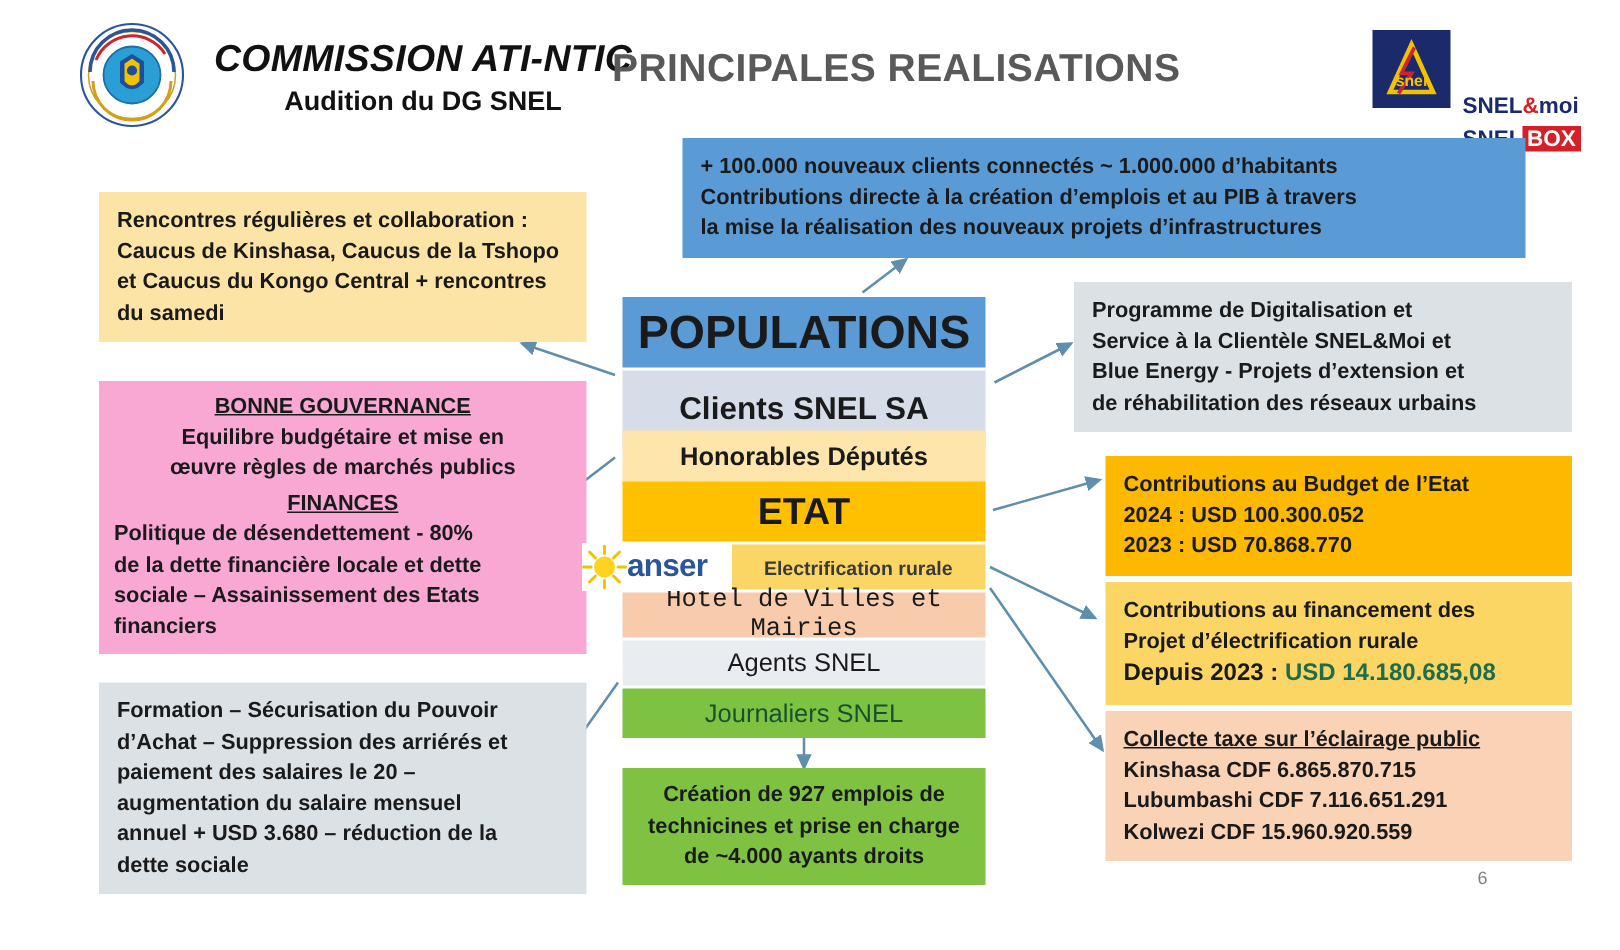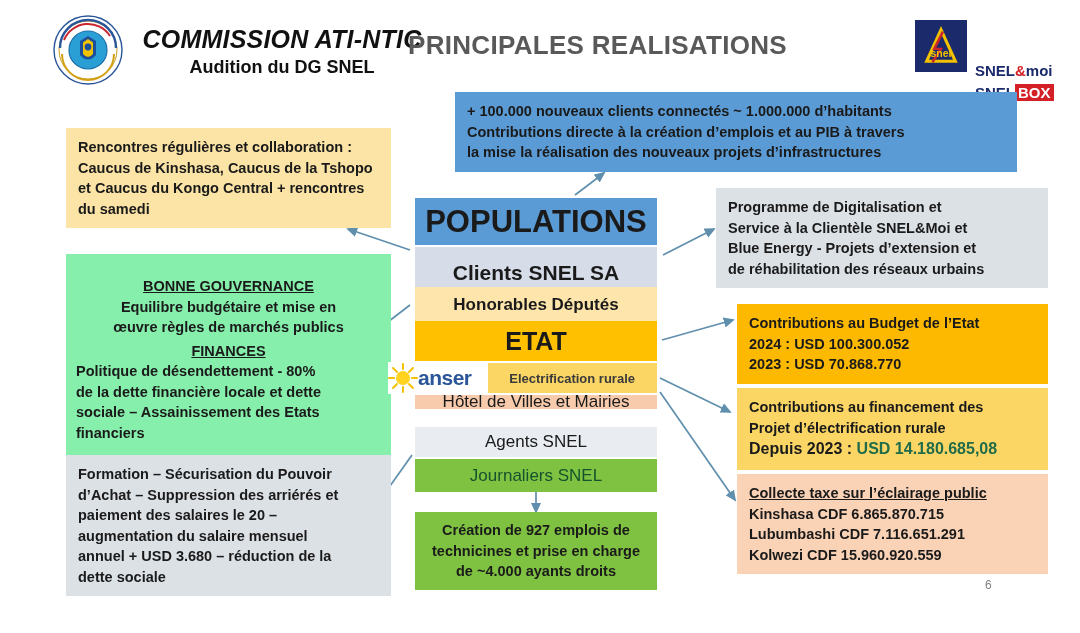--- a/index.html
+++ b/index.html
@@ -172,21 +172,21 @@
     <div>la mise la réalisation des nouveaux projets d’infrastructures</div>
   </div>
 
   <div class="abs box" id="box-left-yellow" style="left:66px; top:128px; width:325px; background:#fce4a6;">
     <div>Rencontres régulières et collaboration :</div>
     <div>Caucus de Kinshasa, Caucus de la Tshopo</div>
     <div>et Caucus du Kongo Central + rencontres</div>
     <div>du samedi</div>
   </div>
 
-  <div class="abs box center" id="box-left-gov" style="left:66px; top:254px; width:325px; background:#86efac; padding:22px 10px;">
+  <div class="abs box center" id="box-left-gov" style="left:66px; top:254px; width:325px; background:#f9a8d4; padding:7px 10px;">
     <div class="u">BONNE GOUVERNANCE</div>
     <div>Equilibre budgétaire et mise en</div>
     <div>œuvre règles de marchés publics</div>
     <div class="u" style="margin-top:3px">FINANCES</div>
     <div style="text-align:left">Politique de désendettement - 80%</div>
     <div style="text-align:left">de la dette financière locale et dette</div>
     <div style="text-align:left">sociale – Assainissement des Etats</div>
     <div style="text-align:left">financiers</div>
   </div>
 
@@ -235,21 +235,21 @@
   </div>
   <div class="abs prow" id="prow-2" style="top:287px; height:36px; background:#fde5ab; font-size:17px;">
     <span>Honorables Députés</span>
   </div>
   <div class="abs prow" id="prow-3" style="top:321px; height:40px; background:#ffc000; font-size:25px;">
     <span>ETAT</span>
   </div>
   <div class="abs prow" id="prow-4" style="top:363px; height:30px; background:#fbd665; font-size:13px; justify-content:flex-end; padding-right:22px; color:#3a3a3a; font-weight:bold;">
     <span>Electrification rurale</span>
   </div>
-  <div class="abs prow" id="prow-5" style="top:395px; height:14px; background:#f8cbad; font-size:17px; font-weight:normal; color:#1a1a1a;">
+  <div class="abs prow" id="prow-5" style="top:395px; height:30px; background:#f8cbad; font-size:17px; font-weight:normal; color:#1a1a1a;font-family:Liberation Mono, monospace;">
     <span>Hôtel de Villes et Mairies</span>
   </div>
   <div class="abs prow" id="prow-6" style="top:427px; height:30px; background:#e9edf2; font-size:17px; font-weight:normal; color:#1a1a1a;">
     <span>Agents SNEL</span>
   </div>
   <div class="abs prow" id="prow-7" style="top:459px; height:33px; background:#7fc241; font-size:17px; font-weight:normal; color:#14532d;">
     <span>Journaliers SNEL</span>
   </div>
 
   <div class="abs anser-wrap">

